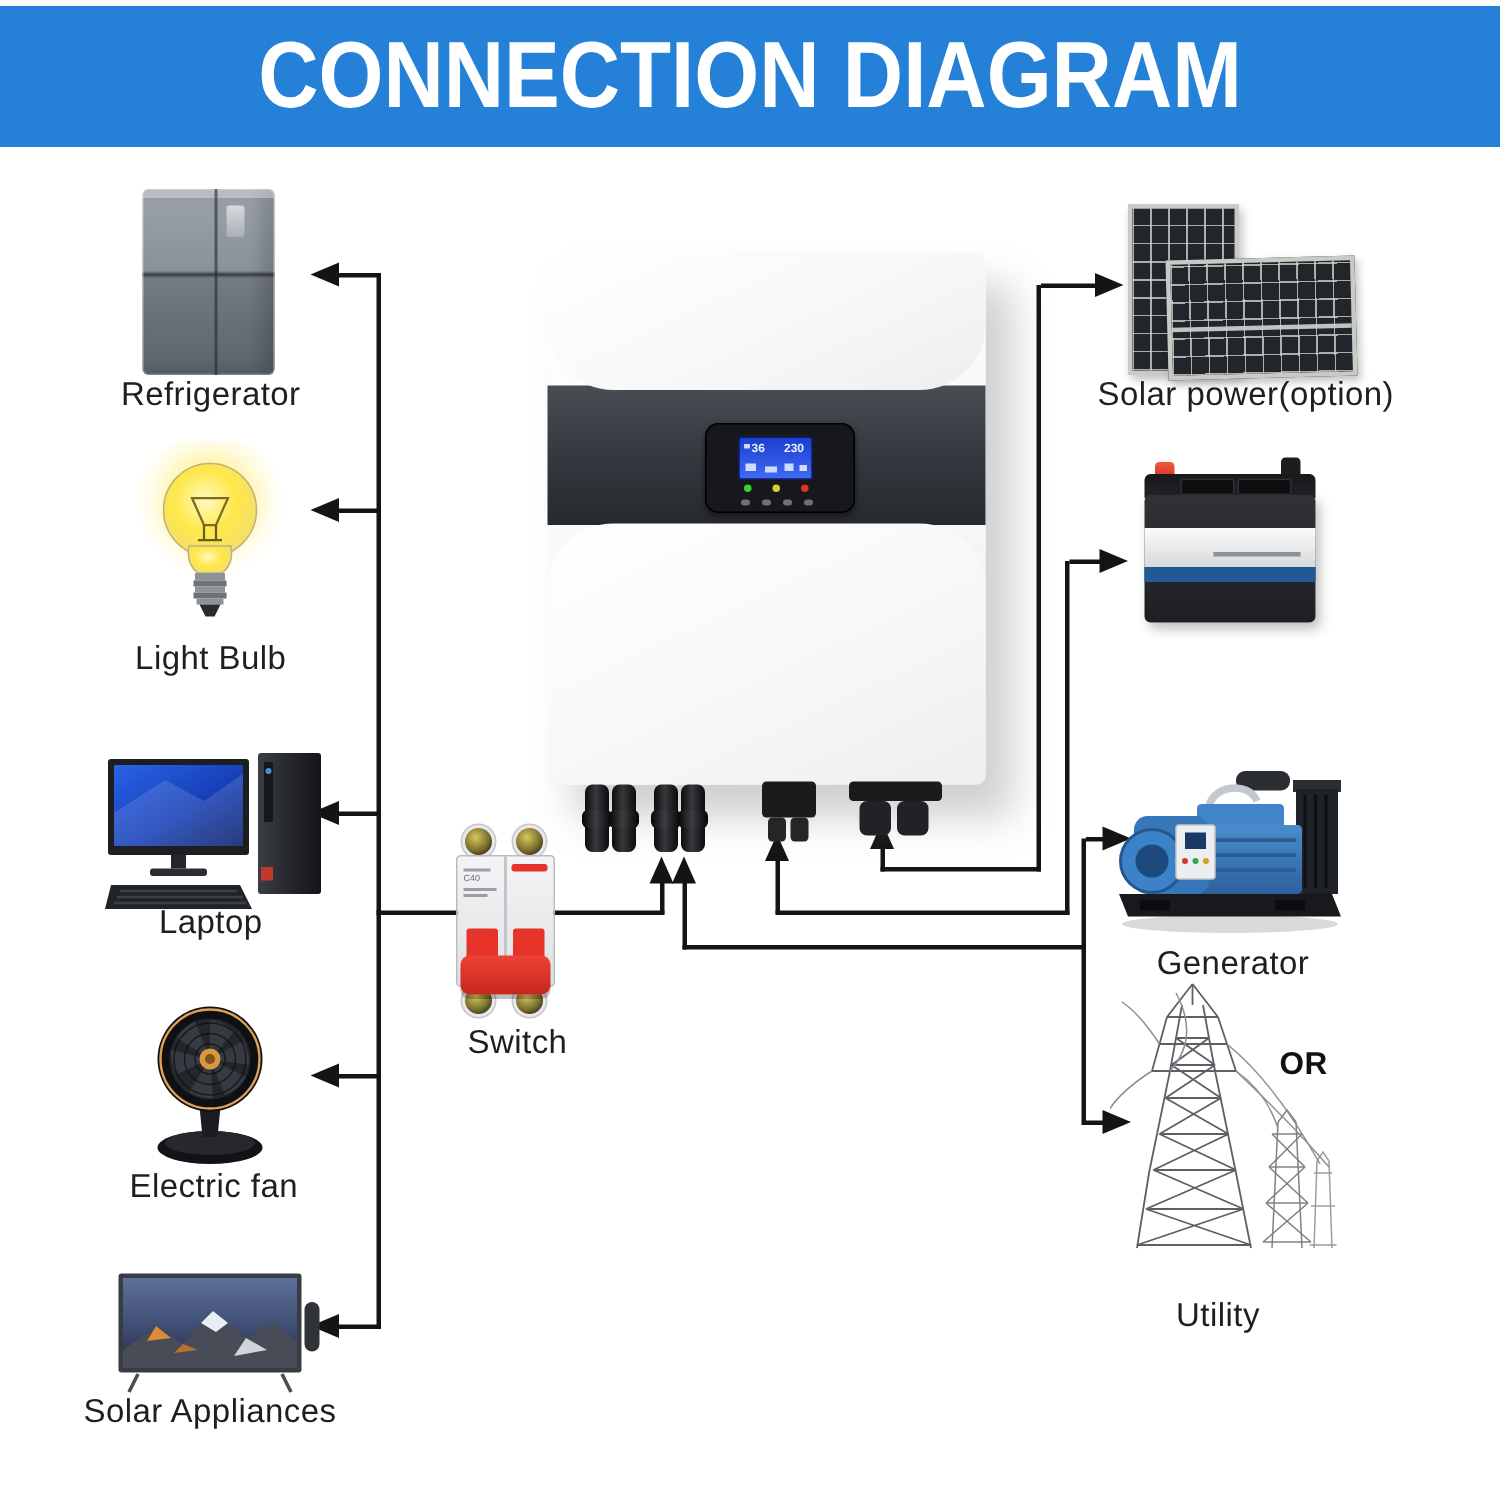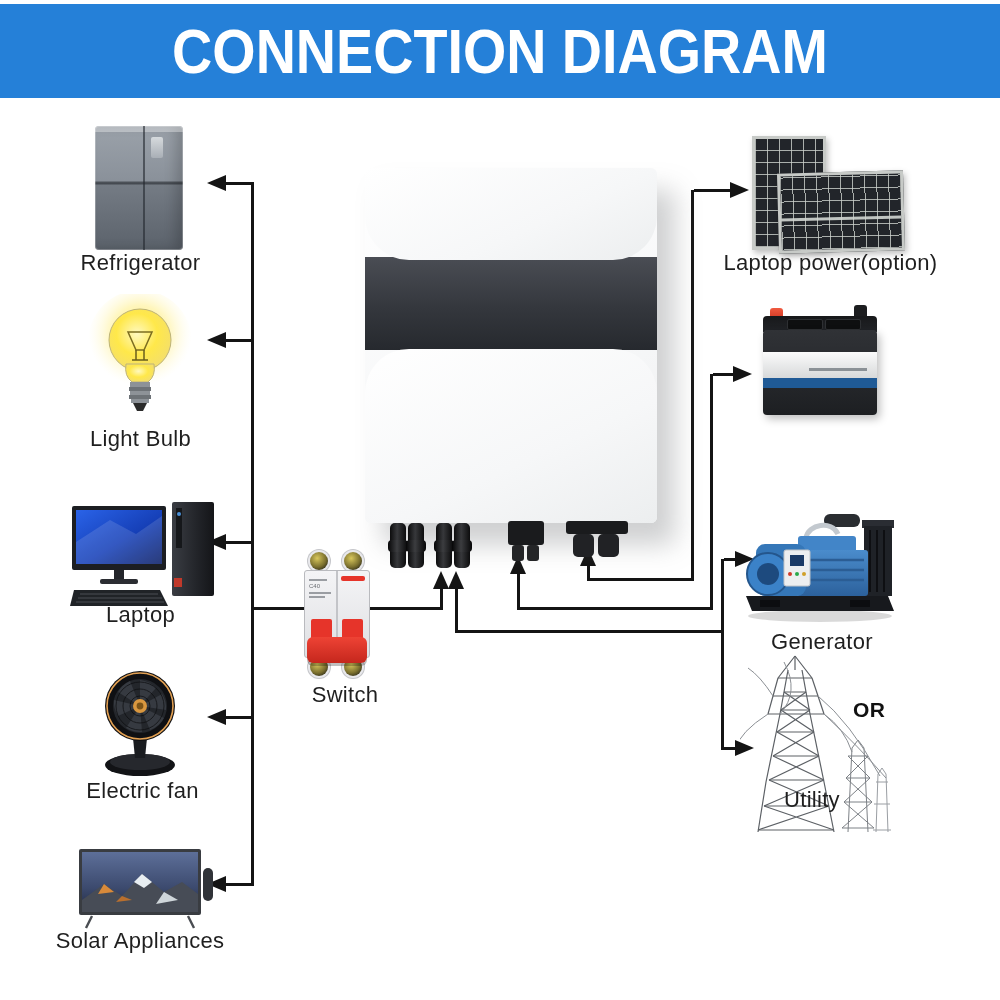--- a/index.html
+++ b/index.html
@@ -229,38 +229,56 @@
   </div>
 </div>
 <div class="abs lbl" style="left:274px;top:682px;width:142px;">Switch</div>
 
 <div class="abs" style="left:365px;top:168px;width:292px;height:355px;">
   <div class="abs inv-white" style="left:0;top:0;width:292px;height:355px;border-radius:6px;box-shadow:18px 22px 26px rgba(130,132,135,.38);"></div>
   <div class="abs inv-band" style="left:0;top:89px;width:292px;height:93px;"></div>
   <div class="abs inv-white" style="left:0;top:0;width:292px;height:92px;border-radius:6px 6px 44px 44px;"></div>
   <div class="abs inv-white" style="left:0;top:181px;width:292px;height:174px;border-radius:44px 44px 6px 6px;"></div>
 
+  <div class="abs panel" style="left:105px;top:114px;width:100px;height:60px;">
+    <div class="abs lcd" style="left:22px;top:9px;width:48px;height:27px;">
+      <span class="v" style="left:8px;">36</span>
+      <span class="v" style="right:5px;">230</span>
+      <span class="blob" style="left:3px;top:4px;width:4px;height:3px;"></span>
+      <span class="blob" style="left:4px;top:17px;width:7px;height:5px;"></span>
+      <span class="blob" style="left:17px;top:19px;width:8px;height:4px;"></span>
+      <span class="blob" style="left:30px;top:17px;width:6px;height:5px;"></span>
+      <span class="blob" style="left:40px;top:18px;width:5px;height:4px;"></span>
+    </div>
+    <span class="led" style="left:26px;top:41px;background:#39d12c;"></span>
+    <span class="led" style="left:45px;top:41px;background:#cfd12c;"></span>
+    <span class="led" style="left:64px;top:41px;background:#e03522;"></span>
+    <span class="btn-dot" style="left:24px;top:51px;"></span>
+    <span class="btn-dot" style="left:38px;top:51px;"></span>
+    <span class="btn-dot" style="left:52px;top:51px;"></span>
+    <span class="btn-dot" style="left:66px;top:51px;"></span>
+  </div>
 </div>
 
 <div class="abs gland" style="left:390px;top:523px;width:16px;height:45px;"></div>
 <div class="abs gland" style="left:408px;top:523px;width:16px;height:45px;"></div>
 <div class="abs gland" style="left:436px;top:523px;width:16px;height:45px;"></div>
 <div class="abs gland" style="left:454px;top:523px;width:16px;height:45px;"></div>
 <div class="abs blk" style="left:508px;top:521px;width:36px;height:24px;"></div>
 <div class="abs blk" style="left:512px;top:545px;width:12px;height:16px;background:#242527;"></div>
 <div class="abs blk" style="left:527px;top:545px;width:12px;height:16px;background:#242527;"></div>
 <div class="abs blk" style="left:566px;top:521px;width:62px;height:13px;"></div>
 <div class="abs blk" style="left:573px;top:534px;width:21px;height:23px;background:#212225;border-radius:5px;"></div>
 <div class="abs blk" style="left:598px;top:534px;width:21px;height:23px;background:#212225;border-radius:5px;"></div>
 
 <div class="abs pv" style="left:752px;top:136px;width:68px;height:108px;"></div>
 <div class="abs pv" style="left:778px;top:172px;width:120px;height:74px;transform:rotate(-1.5deg);">
   <div class="abs" style="left:0;top:42px;width:100%;height:3px;background:rgba(210,214,210,.9);"></div>
 </div>
-<div class="abs lbl" style="left:718px;top:250px;width:225px;">Laptop power(option)</div>
+<div class="abs lbl" style="left:718px;top:250px;width:225px;">Solar power(option)</div>
 
 <div class="abs" style="left:762px;top:300px;width:118px;height:116px;">
   <div class="abs" style="left:8px;top:8px;width:13px;height:16px;background:linear-gradient(180deg,#f05a40,#c22715);border-radius:3px;"></div>
   <div class="abs" style="left:92px;top:5px;width:13px;height:16px;background:#1c1d1f;border-radius:3px;"></div>
   <div class="abs bat-lid" style="left:1px;top:16px;width:114px;height:16px;">
     <div class="abs vent" style="left:24px;top:3px;width:34px;height:9px;"></div>
     <div class="abs vent" style="left:62px;top:3px;width:34px;height:9px;"></div>
   </div>
   <div class="abs bat-body" style="left:1px;top:30px;width:114px;height:85px;">
     <div class="abs bat-band" style="left:0;top:22px;width:114px;height:26px;">
@@ -325,13 +343,13 @@
   </g>
   <g stroke="#8b8f94" stroke-width="1" fill="none">
     <path d="M28 62 Q0 80 -4 96"></path>
     <path d="M84 62 Q104 76 112 100"></path>
     <path d="M78 44 Q110 70 140 124"></path>
     <path d="M84 62 Q120 96 146 126"></path>
     <path d="M33 44 Q20 24 8 16"></path>
     <path d="M44 10 Q60 40 40 62"></path>
   </g>
 </svg>
-<div class="abs lbl" style="left:722px;top:787px;width:180px;">Utility</div>
+<div class="abs lbl" style="left:722px;top:864px;width:180px;">Utility</div>
 
 </body></html>

